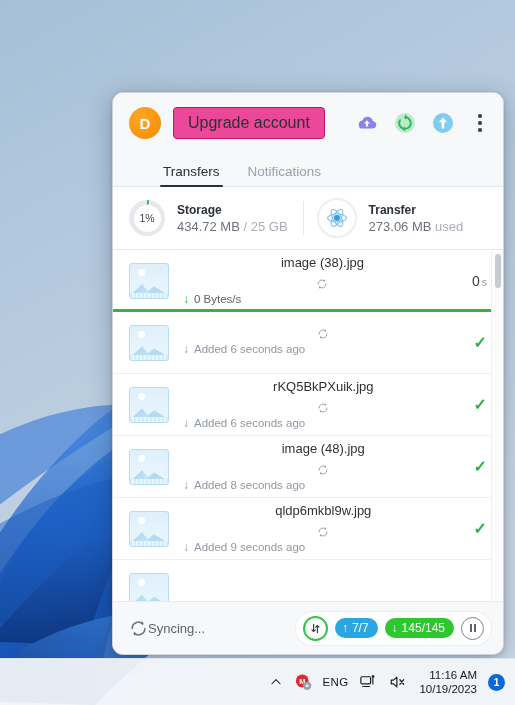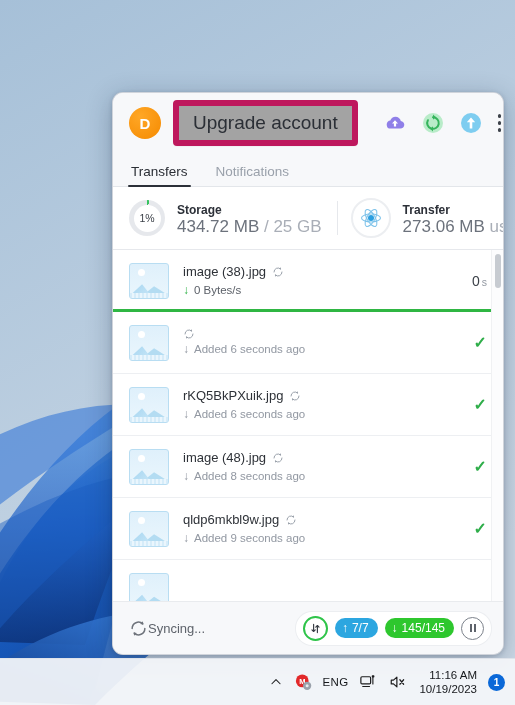--- a/index.html
+++ b/index.html
@@ -31,72 +31,72 @@
     overflow:hidden;display:flex;flex-direction:column;
     border:1px solid rgba(150,160,175,.45);
   }
   
   .hdr{height:60px;flex:none;background:#f7f8fa;display:flex;align-items:center;
        padding:0 13px 0 16px;gap:12px;}
   .avatar{width:32px;height:32px;border-radius:50%;background:#f79009;
     background:radial-gradient(circle at 35% 30%,#ffa726,#f58a00);
     color:#fff;display:flex;align-items:center;justify-content:center;
     font-size:15px;font-weight:600;flex:none;cursor:pointer;}
-  .upgrade{background:#a3a3a3;border:6px solid #be185d;border-radius:4px;
-    padding:6px 14px;font-size:19px;color:#2b2f36;cursor:pointer;white-space:nowrap;
+  .upgrade{background:#ec4899;border:1px solid #be185d;border-radius:4px;
+    padding:6px 14px;font-size:16px;color:#2b2f36;cursor:pointer;white-space:nowrap;
     box-shadow:0 1px 1px rgba(0,0,0,.03);}
   .hdr-spacer{flex:1;}
   .hicon{width:26px;height:26px;flex:none;cursor:pointer;display:flex;
     align-items:center;justify-content:center;}
   .dots{width:20px;height:26px;display:flex;flex-direction:column;align-items:center;
     justify-content:center;gap:3.5px;cursor:pointer;margin-left:2px;}
   .dots i{width:3.4px;height:3.4px;border-radius:50%;background:#3d424a;display:block;}
 
   
   .tabs{height:33px;flex:none;background:#f7f8fa;display:flex;align-items:flex-end;
     padding:0 0 0 18px;gap:28px;border-bottom:1px solid #e3e6ea;}
   .tab{font-size:13.5px;padding-bottom:7px;cursor:pointer;color:#9aa1ab;position:relative;}
-  .tab.active{color:#2a2e35;}
+  .tab.active{color:#2a2e35;margin-left:32px;}
   .tab.active:after{content:"";position:absolute;left:-3px;right:-3px;bottom:-1px;
     height:2.5px;background:#2b3038;border-radius:1px;}
 
   
   .quota{height:62px;flex:none;display:flex;align-items:center;background:#fff;
     border-bottom:1px solid #e6e8ec;padding:0 10px 0 16px;}
   .qblock{display:flex;align-items:center;gap:12px;}
   .ring{width:36px;height:36px;border-radius:50%;flex:none;position:relative;
     background:conic-gradient(#36c35f 0deg 6deg, #e6e8ec 6deg 360deg);
     display:flex;align-items:center;justify-content:center;}
   .ring:before{content:"";position:absolute;inset:4.5px;background:#fff;border-radius:50%;}
   .ring span{position:relative;font-size:10.5px;color:#3b4048;}
   .atom{width:36px;height:36px;border-radius:50%;flex:none;border:2px solid #eceef1;
     display:flex;align-items:center;justify-content:center;}
   .qlabel{font-size:12px;font-weight:bold;color:#2c3views;color:#2c3038;line-height:16px;}
-  .qval{font-size:17px;color:#6c727c;line-height:17px;white-space:nowrap;}
+  .qval{font-size:13px;color:#6c727c;line-height:17px;white-space:nowrap;}
   .qval .muted{color:#a9aeb7;}
   .qdiv{width:1px;height:34px;background:#e6e8ec;margin:0 13px 0 15px;flex:none;}
 
   
   .list{flex:1;position:relative;overflow:hidden;background:#fff;}
   .row{height:62px;display:flex;align-items:center;padding:0 16px 0 16px;
     border-bottom:1px solid #edeff2;position:relative;box-sizing:border-box;cursor:default;}
   .thumb{width:38px;height:34px;flex:none;border:1px solid #b8ddf2;border-radius:3px;
     background:linear-gradient(#dff0fb,#eaf6fd);position:relative;overflow:hidden;margin-right:14px;}
   .thumb .sun{position:absolute;left:8px;top:5px;width:7px;height:7px;border-radius:50%;background:#fff;}
   .thumb .hill{position:absolute;left:-2px;bottom:0;width:44px;height:18px;
     background:linear-gradient(135deg,#9fd2ef 0%,#cbe8f8 70%);
     clip-path:polygon(0 100%,32% 26%,56% 100%,0 100%);}
   .thumb .hill2{position:absolute;right:-4px;bottom:0;width:32px;height:14px;
     background:#b6deF3;background:#b3dcf2;
     clip-path:polygon(0 100%,44% 20%,100% 100%,0 100%);}
   .thumb .strip{position:absolute;left:0;right:0;bottom:0;height:5px;
     background:repeating-linear-gradient(90deg,#d6ecf9 0 2px,#eaf6fd 2px 4px);}
   .rinfo{flex:1;min-width:0;}
   .fname{font-size:13px;color:#2e3238;display:flex;align-items:center;gap:6px;
-    white-space:nowrap;overflow:hidden;text-overflow:ellipsis;line-height:18px;}
+    white-space:nowrap;overflow:hidden;text-overflow:ellipsis;line-height:18px;flex-direction:column;}
   .fsub{font-size:11.5px;color:#9298a2;display:flex;align-items:center;gap:5px;
     line-height:17px;margin-top:1px;}
   .fsub.act{color:#5b6068;}
   .arrow-dn{font-size:12px;line-height:1;}
   .arrow-dn.green{color:#32b34a;font-weight:bold;}
   .arrow-dn.gray{color:#9298a2;font-weight:bold;}
   .rright{flex:none;padding-left:10px;display:flex;align-items:center;}
   .eta{font-size:14px;color:#3a3f47;}
   .eta small{font-size:10.5px;color:#9298a2;margin-left:2px;}
   .check{color:#2fae4a;font-size:16px;line-height:1;font-weight:bold;}

